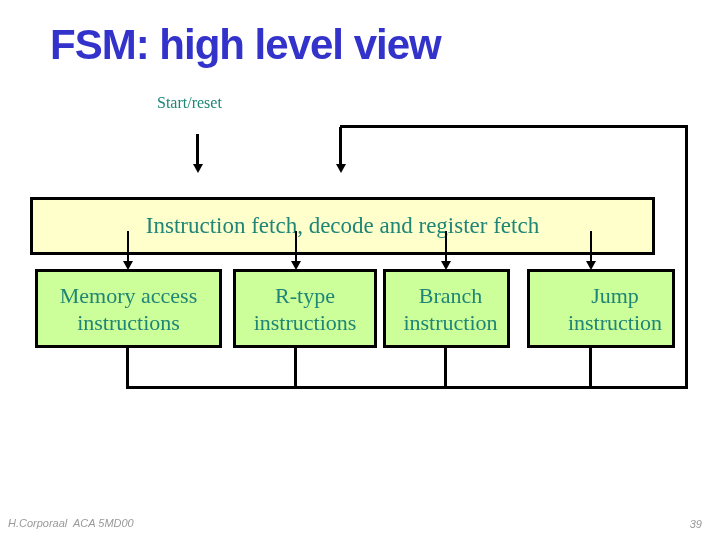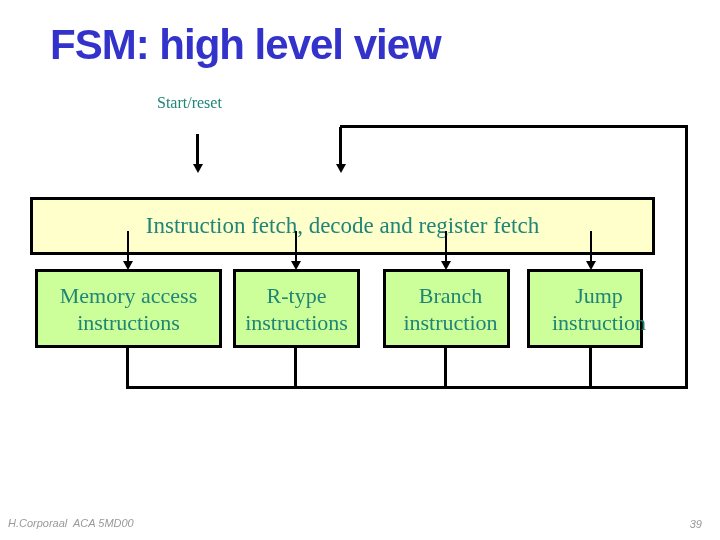--- a/index.html
+++ b/index.html
@@ -83,29 +83,29 @@
   <div class="vline" style="left:445px;top:231px;width:2px;height:31px;"></div>
   <div class="ah-down" style="left:441px;top:261px;"></div>
 
   <div class="vline" style="left:590px;top:231px;width:2px;height:31px;"></div>
   <div class="ah-down" style="left:586px;top:261px;"></div>
 
   <div class="state-box" style="left:35px;width:187px;">
     <span>Memory access</span>
     <span>instructions</span>
   </div>
-  <div class="state-box" style="left:233px;width:127px;">
+  <div class="state-box" style="left:233px;width:144px;">
     <span>R-type</span>
     <span>instructions</span>
   </div>
   <div class="state-box" style="left:383px;width:127px;padding-left:8px;">
     <span>Branch</span>
     <span>instruction</span>
   </div>
-  <div class="state-box" style="left:527px;width:116px;padding-left:28px;">
+  <div class="state-box" style="left:527px;width:148px;padding-left:28px;">
     <span>Jump</span>
     <span>instruction</span>
   </div>
 
   <div class="vline" style="left:126px;top:348px;width:3px;height:40px;"></div>
   <div class="vline" style="left:294px;top:348px;width:3px;height:40px;"></div>
   <div class="vline" style="left:444px;top:348px;width:3px;height:40px;"></div>
   <div class="vline" style="left:589px;top:348px;width:3px;height:40px;"></div>
 
   <div class="footer footer-left">H.Corporaal  ACA 5MD00</div>

